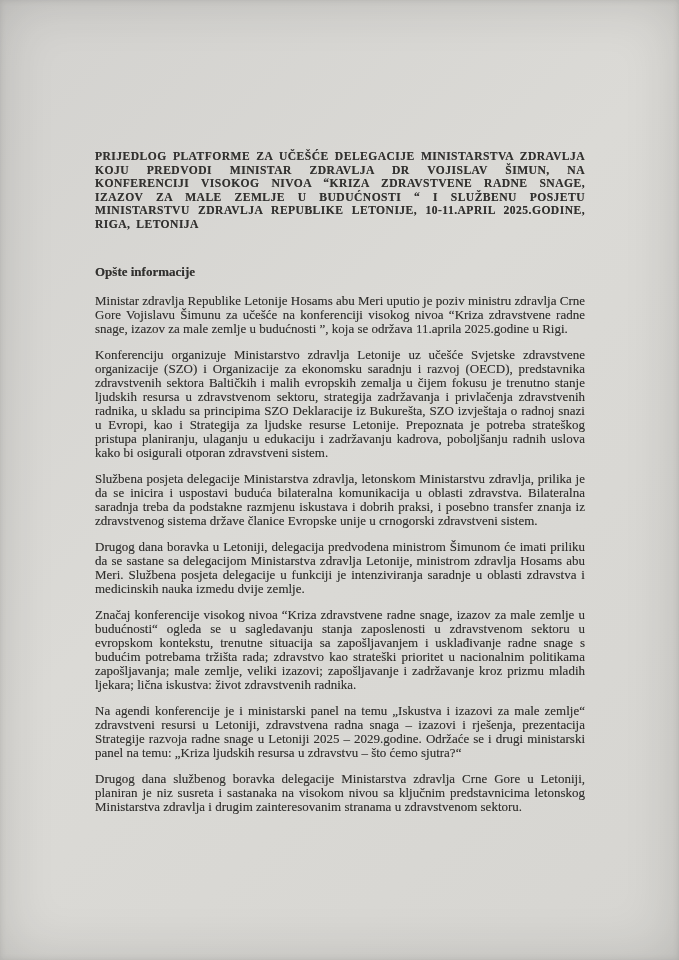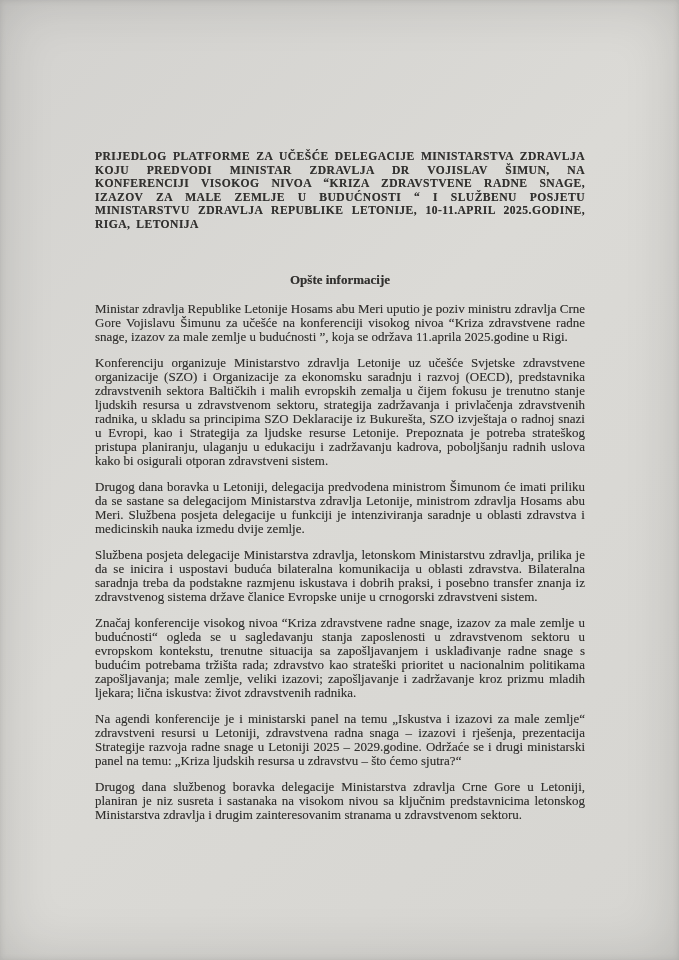--- a/index.html
+++ b/index.html
@@ -17,34 +17,34 @@
     background: linear-gradient(135deg, #d3d2cf 0%, #dbdad6 45%, #d6d5d1 100%);
     box-shadow: inset 0 0 55px rgba(0,0,0,0.14), inset 0 0 6px rgba(0,0,0,0.10);
     overflow: hidden;
     font-family: "Liberation Serif", "DejaVu Serif", serif;
     color: #32312f;
   }
   .content {
     padding: 150px 94px 40px 95px;
   }
   .doc-title {
-    margin: 0 0 40px 0;
+    margin: 0 0 32px 0;
     font-size: 11.6px;
     font-weight: bold;
     letter-spacing: 0.45px;
     word-spacing: 2.5px;
     line-height: 13.6px;
     text-align: justify;
     text-shadow: 0 0 0.5px rgba(50,49,47,0.55);
   }
   .sec-heading {
     margin: 0 0 14px 0;
     font-size: 13px;
     font-weight: bold;
-    text-align: center;
+    text-align: left;
     text-shadow: 0 0 0.5px rgba(50,49,47,0.5);
   }
   .sec-heading.second {
     margin-top: 40px;
   }
   .para {
     margin: 0 0 12px 0;
     font-size: 13px;
     line-height: 14px;
     text-align: justify;
@@ -57,22 +57,22 @@
 
 <div class="page">
   <div class="content">
 
     <h1 class="doc-title">PRIJEDLOG PLATFORME ZA UČEŠĆE DELEGACIJE MINISTARSTVA ZDRAVLJA KOJU PREDVODI MINISTAR ZDRAVLJA DR VOJISLAV ŠIMUN, NA KONFERENCIJI VISOKOG NIVOA “KRIZA ZDRAVSTVENE RADNE SNAGE, IZAZOV ZA MALE ZEMLJE U BUDUĆNOSTI “ I SLUŽBENU POSJETU MINISTARSTVU ZDRAVLJA REPUBLIKE LETONIJE, 10-11.APRIL 2025.GODINE, RIGA, LETONIJA</h1>
 
     <section>
       <h2 class="sec-heading">Opšte informacije</h2>
       <p class="para">Ministar zdravlja Republike Letonije Hosams abu Meri uputio je poziv ministru zdravlja Crne Gore Vojislavu Šimunu za učešće na konferenciji visokog nivoa “Kriza zdravstvene radne snage, izazov za male zemlje u budućnosti ”, koja se održava 11.aprila 2025.godine u Rigi.</p>
       <p class="para">Konferenciju organizuje Ministarstvo zdravlja Letonije uz učešće Svjetske zdravstvene organizacije (SZO) i Organizacije za ekonomsku saradnju i razvoj (OECD), predstavnika zdravstvenih sektora Baltičkih i malih evropskih zemalja u čijem fokusu je trenutno stanje ljudskih resursa u zdravstvenom sektoru, strategija zadržavanja i privlačenja zdravstvenih radnika, u skladu sa principima SZO Deklaracije iz Bukurešta, SZO izvještaja o radnoj snazi u Evropi, kao i Strategija za ljudske resurse Letonije. Prepoznata je potreba strateškog pristupa planiranju, ulaganju u edukaciju i zadržavanju kadrova, poboljšanju radnih uslova kako bi osigurali otporan zdravstveni sistem.</p>
+      <p class="para">Službena posjeta delegacije Ministarstva zdravlja, letonskom Ministarstvu zdravlja, prilika je da se inicira i uspostavi buduća bilateralna komunikacija u oblasti zdravstva. Bilateralna saradnja treba da podstakne razmjenu iskustava i dobrih praksi, i posebno transfer znanja iz zdravstvenog sistema države članice Evropske unije u crnogorski zdravstveni sistem.</p>
       <p class="para">Drugog dana boravka u Letoniji, delegacija predvodena ministrom Šimunom će imati priliku da se sastane sa delegacijom Ministarstva zdravlja Letonije, ministrom zdravlja Hosams abu Meri. Službena posjeta delegacije u funkciji je intenziviranja saradnje u oblasti zdravstva i medicinskih nauka izmedu dvije zemlje.</p>
-      <p class="para">Službena posjeta delegacije Ministarstva zdravlja, letonskom Ministarstvu zdravlja, prilika je da se inicira i uspostavi buduća bilateralna komunikacija u oblasti zdravstva. Bilateralna saradnja treba da podstakne razmjenu iskustava i dobrih praksi, i posebno transfer znanja iz zdravstvenog sistema države članice Evropske unije u crnogorski zdravstveni sistem.</p>
     </section>
 
     <section>
       <p class="para">Značaj konferencije visokog nivoa “Kriza zdravstvene radne snage, izazov za male zemlje u budućnosti“ ogleda se u sagledavanju stanja zaposlenosti u zdravstvenom sektoru u evropskom kontekstu, trenutne situacija sa zapošljavanjem i usklađivanje radne snage s budućim potrebama tržišta rada; zdravstvo kao strateški prioritet u nacionalnim politikama zapošljavanja; male zemlje, veliki izazovi; zapošljavanje i zadržavanje kroz prizmu mladih ljekara; lična iskustva: život zdravstvenih radnika.</p>
       <p class="para">Na agendi konferencije je i ministarski panel na temu „Iskustva i izazovi za male zemlje“ zdravstveni resursi u Letoniji, zdravstvena radna snaga – izazovi i rješenja, prezentacija Strategije razvoja radne snage u Letoniji 2025 – 2029.godine. Održaće se i drugi ministarski panel na temu: „Kriza ljudskih resursa u zdravstvu – što ćemo sjutra?“</p>
       <p class="para">Drugog dana službenog boravka delegacije Ministarstva zdravlja Crne Gore u Letoniji, planiran je niz susreta i sastanaka na visokom nivou sa ključnim predstavnicima letonskog Ministarstva zdravlja i drugim zainteresovanim stranama u zdravstvenom sektoru.</p>
     </section>
 
   </div>
 </div>

